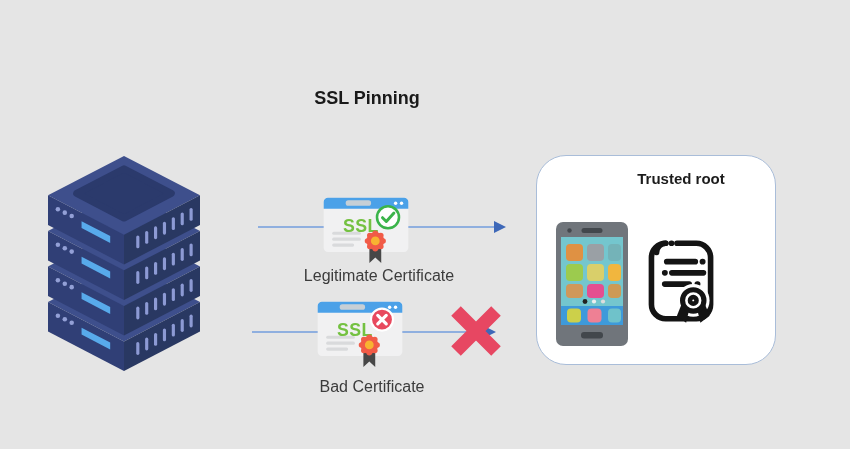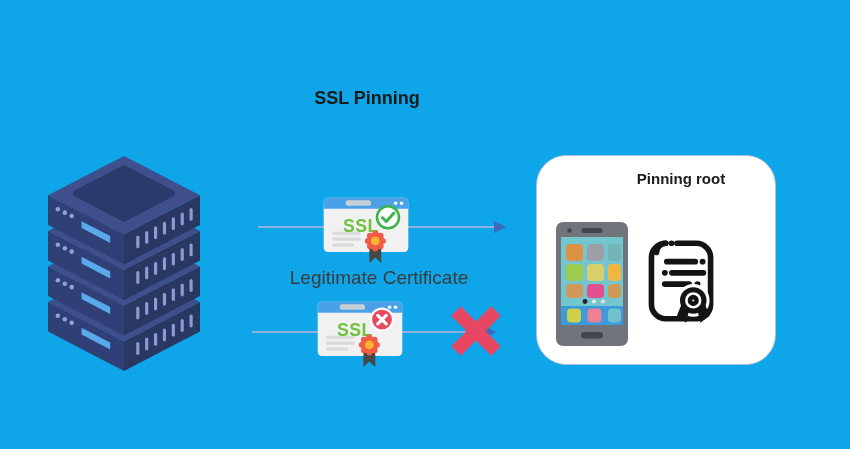--- a/index.html
+++ b/index.html
@@ -1,20 +1,20 @@
 <!DOCTYPE html>
 <html><head>
 <meta charset="utf-8">
 <style>
   html,body{margin:0;padding:0;background:#ffffff;}
   body{font-family:"Liberation Sans",sans-serif;}
-  .stage{position:relative;width:850px;height:449px;background:#0ea5e9;overflow:hidden;}
+  .stage{position:relative;width:850px;height:449px;background:#e5e5e5;overflow:hidden;}
   .abs{position:absolute;}
   .title{font-size:18px;font-weight:bold;color:#1a1a1a;text-align:center;width:200px;}
-  .flow-label{font-size:19px;color:#3c3c3c;text-align:center;width:220px;}
+  .flow-label{font-size:16px;color:#3c3c3c;text-align:center;width:220px;}
   .hline{height:2px;background:#8fafdf;}
   .arrowhead{width:0;height:0;border-top:6px solid transparent;border-bottom:6px solid transparent;border-left:12px solid #3e68b8;}
   .ca-box{width:240px;height:210px;border:1.5px solid #a9bdd9;border-radius:30px;background:#ffffff;box-sizing:border-box;}
   .ca-title{font-size:15px;font-weight:bold;color:#1c1c1c;text-align:center;width:170px;line-height:1.35;}
   svg{display:block;}
   .ssl-text{font-family:"Liberation Sans",sans-serif;font-weight:bold;font-size:21px;fill:#74c141;letter-spacing:.5px;}
 </style>
 </head>
 <body>
 
@@ -113,29 +113,30 @@
           <circle cx="72.2" cy="53" r="3.3"></circle>
         <circle cx="56.5" cy="46.5" r="3.3"></circle>
           <circle cx="69.5" cy="46.5" r="3.3"></circle>
         <circle cx="56.5" cy="59.5" r="3.3"></circle>
           <circle cx="69.5" cy="59.5" r="3.3"></circle>
       </g>
       <circle cx="63" cy="53" r="5.2" fill="#f8b331"></circle>
     </g>
   </svg>
 
+  <div class="abs flow-label" style="left:262px;top:378px;">Bad Certificate</div>
 
   <svg class="abs" style="left:448px;top:303px;" width="56" height="56" viewBox="0 0 56 56">
     <path d="M8,8 L48,48 M48,8 L8,48" stroke="#e74762" stroke-width="13.5" stroke-linecap="butt" fill="none"></path>
   </svg>
 
   <div class="abs ca-box" style="left:536px;top:155px;"></div>
 
   <div class="abs ca-title" style="left:596px;top:169px;">
-    <div>Pinning root</div>
+    <div>Trusted root</div>
   </div>
 
   <svg class="abs" style="left:556px;top:222px;" width="72" height="124" viewBox="0 0 72 124">
     <rect x="0" y="0" width="72" height="124" rx="7" fill="#70757b"></rect>
     <rect x="25.5" y="6" width="21" height="5" rx="2.5" fill="#42474c"></rect>
     <circle cx="13.5" cy="8.5" r="2.2" fill="#42474c"></circle>
     <rect x="5" y="15" width="62" height="88" fill="#74c6ce"></rect>
     <rect x="5" y="84" width="62" height="19" fill="#3e9ada"></rect>
     <g>
       <rect x="10" y="22" width="17" height="17" rx="4" fill="#df9143"></rect>

